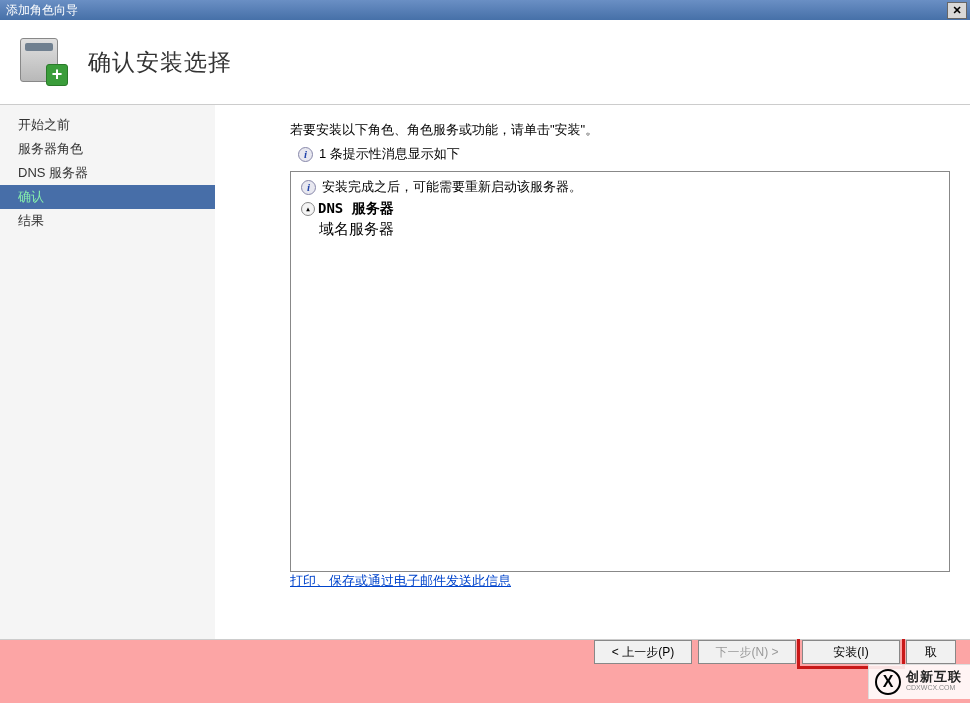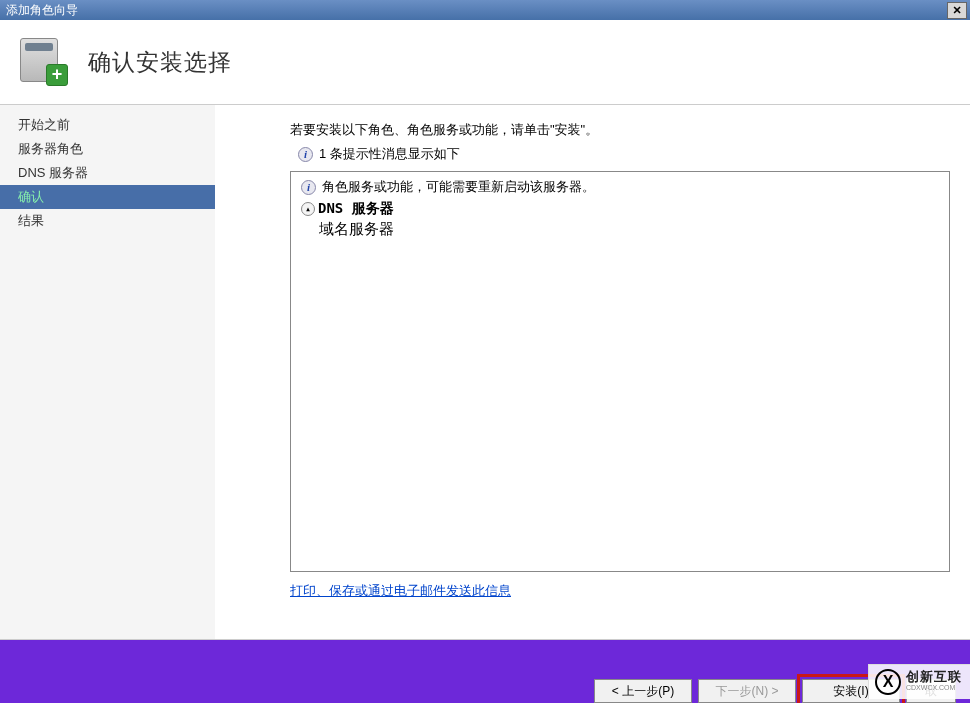--- a/index.html
+++ b/index.html
@@ -164,37 +164,36 @@
       font-size: 10px;
       margin-right: 3px;
       background: #f4f4f4;
     }
     .detail-subrole {
       font-size: 15px;
       font-weight: normal;
       padding-left: 18px;
     }
     .link-line {
-      margin-top: 10px;
       font-size: 13px;
     }
     .link-line a {
       color: #0044cc;
       text-decoration: underline;
       cursor: pointer;
     }
     .footer {
       height: 64px;
       border-top: 1px solid #ccc;
       display: flex;
-      align-items: flex-end;
+      align-items: flex-start;
       justify-content: flex-end;
       padding-right: 14px;
       gap: 6px;
-      background: #6d28d9;
+      background: #fca5a5;
     }
     .footer-btn {
       min-width: 98px;
       height: 24px;
       background: #f1f1f1;
       border: 1px solid #888;
       font-size: 12px;
       cursor: pointer;
       padding: 0 10px;
       font-family: inherit;
@@ -268,21 +267,21 @@
   <div class="main">
     <div class="intro-text">若要安装以下角色、角色服务或功能，请单击"安装"。</div>
     <div class="info-line">
       <span class="info-icon">i</span>
       <span>1 条提示性消息显示如下</span>
     </div>
 
     <div class="details-box">
       <div class="detail-row1">
         <span class="info-icon">i</span>
-        <span>角色服务或功能，可能需要重新启动该服务器。</span>
+        <span>安装完成之后，可能需要重新启动该服务器。</span>
       </div>
       <div class="detail-role">
         <span class="expand-icon">▴</span>
         <span>DNS 服务器</span>
       </div>
       <div class="detail-subrole">域名服务器</div>
     </div>
 
     <div class="link-line">
       <a>打印、保存或通过电子邮件发送此信息</a>

